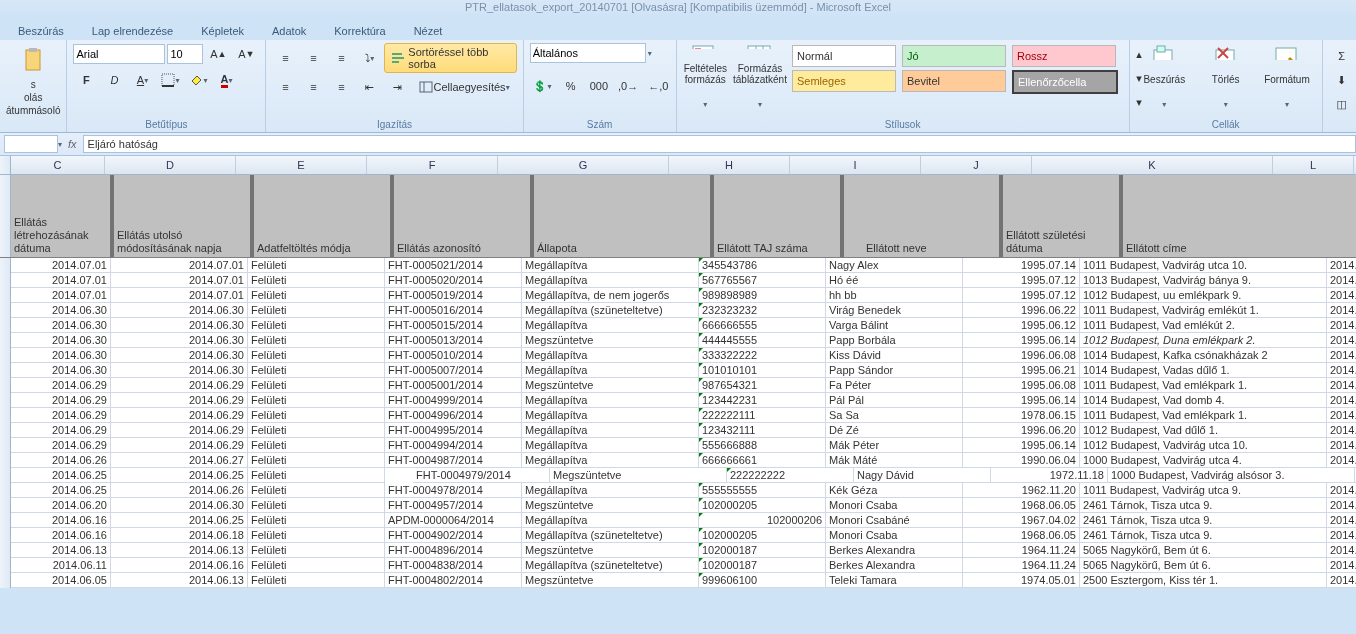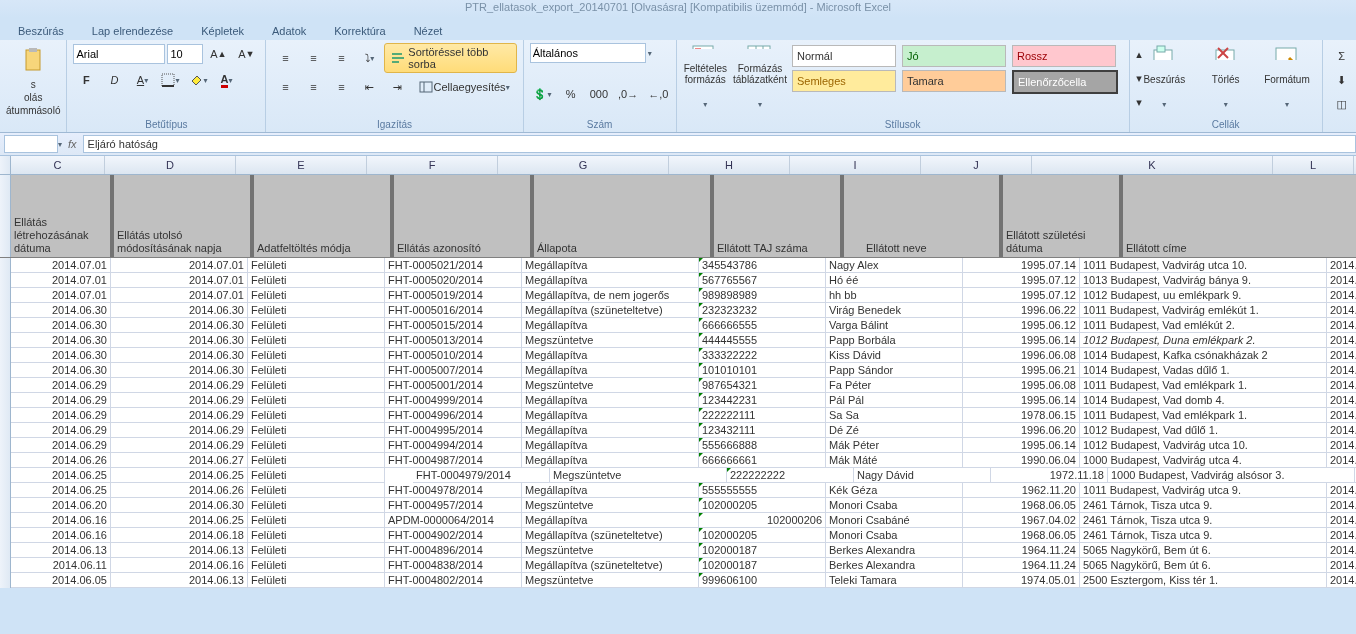--- a/index.html
+++ b/index.html
@@ -142,21 +142,21 @@
             </svg> 
             <span>Cellaegyesítés</span> 
             <span class="dd">▾</span>
           </span>
       </div>
     </div>
     <div class="group-title">Igazítás</div>
   </div>
 
   <div class="group" style="width:140px">
-    <div class="ctrls" style="flex-direction:column;gap:20px">
+    <div class="ctrls" style="flex-direction:column;gap:12px">
       <div class="row">
           <input class="sel" style="width: 110px;" value="Általános">
           <span class="dd">▾</span>
         </div>
       <div class="row">
         <span class="btn">💲<span class="dd">▾</span></span>
         <span class="btn">%</span>
         <span class="btn">000</span>
         <span class="btn">,0→</span>
         <span class="btn">←,0</span>
@@ -186,21 +186,21 @@
             <line x1="17" y1="2" x2="17" y2="20" stroke="#7aa"></line>
           </svg>
         <span>Formázás táblázatként</span>
           <span class="dd">▾</span>
       </div>
       <div style="display:grid;grid-template-columns:repeat(3,auto);gap:3px 6px;align-content:start;padding-top:2px">
         <div class="stylecell s-normal">Normál</div>
         <div class="stylecell s-jo">Jó</div>
         <div class="stylecell s-rossz">Rossz</div>
         <div class="stylecell s-semleges">Semleges</div>
-        <div class="stylecell s-bevitel">Tamara</div>
+        <div class="stylecell s-bevitel">Bevitel</div>
         <div class="stylecell s-ellen">Ellenőrzőcella</div>
       </div>
       <div class="col" style="justify-content:center;margin-left:4px">
         <span class="btn">▴</span>
         <span class="btn">▾</span>
         <span class="btn">▾</span>
       </div>
     </div>
     <div class="group-title">Stílusok</div>
   </div>

